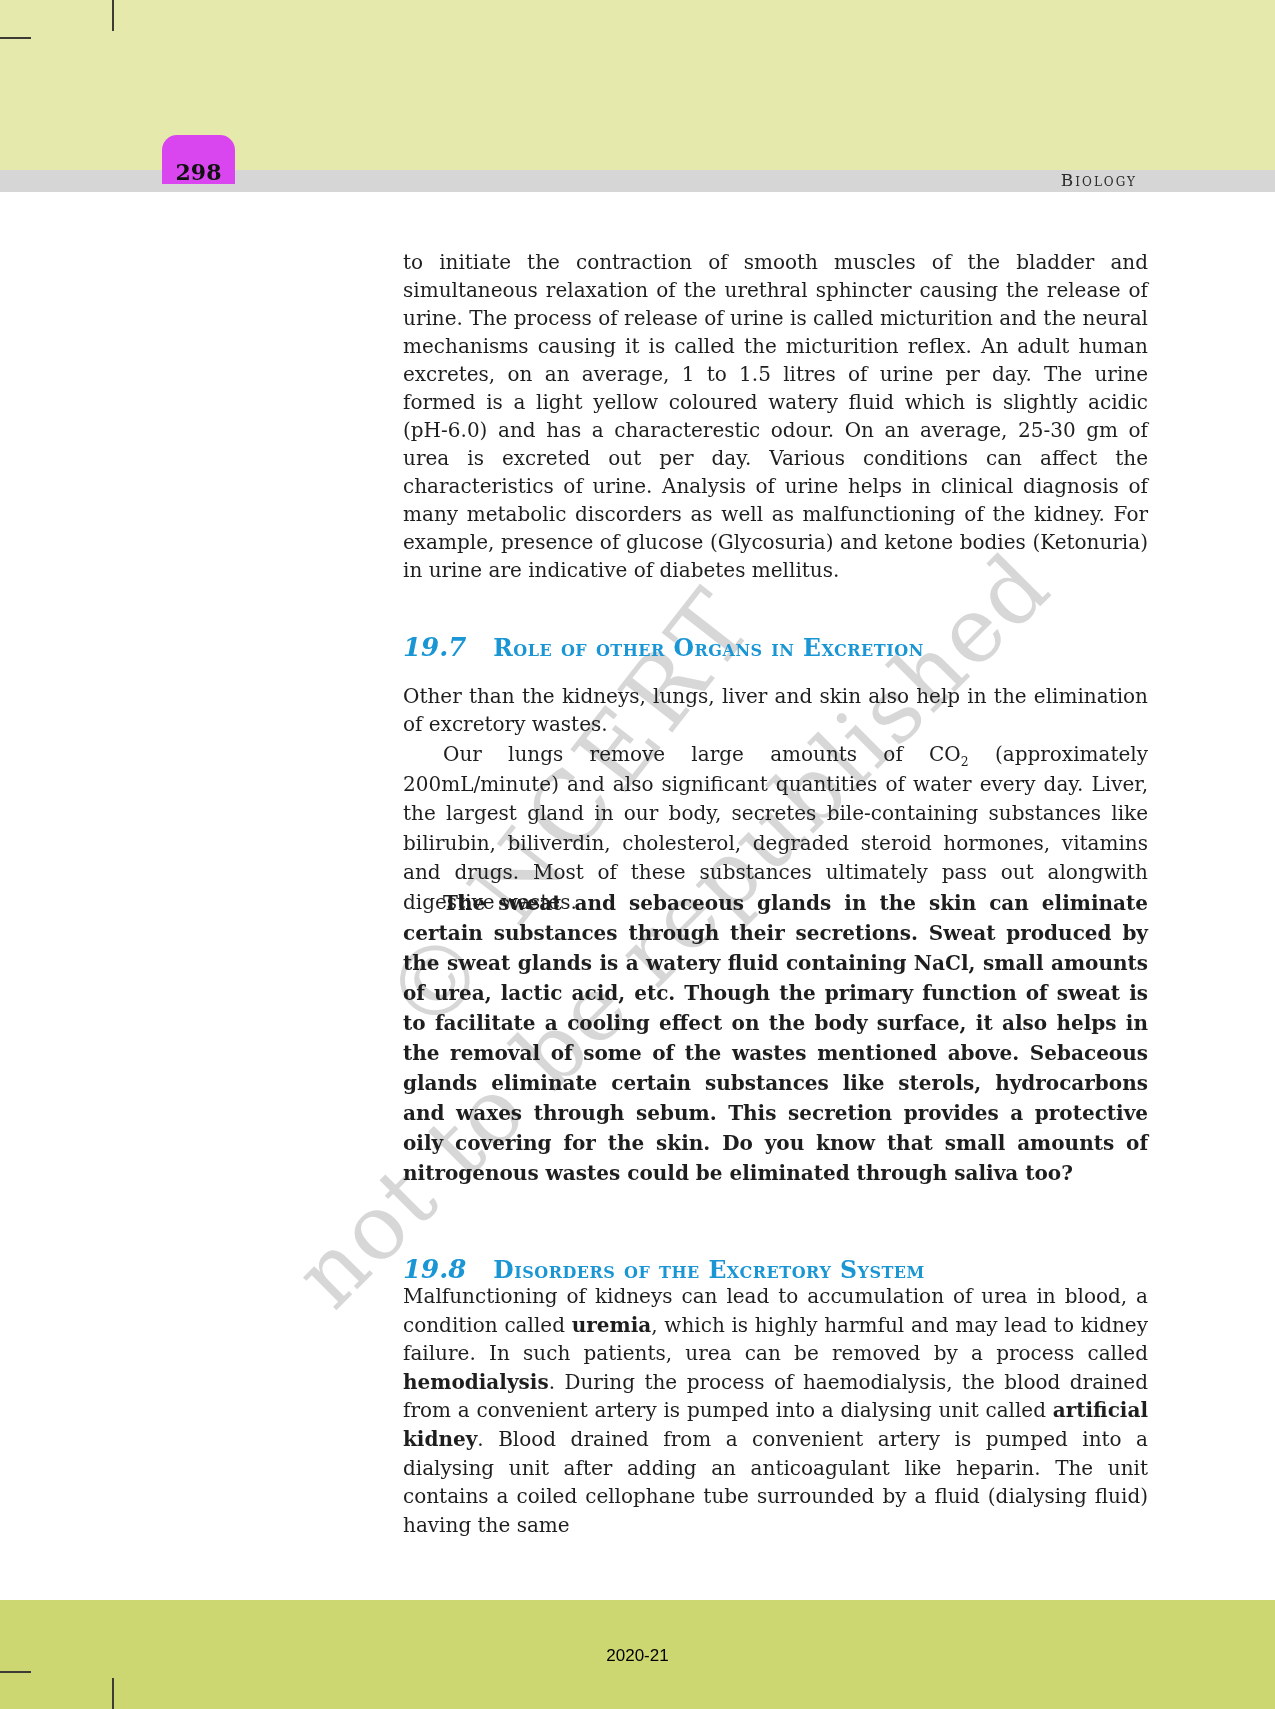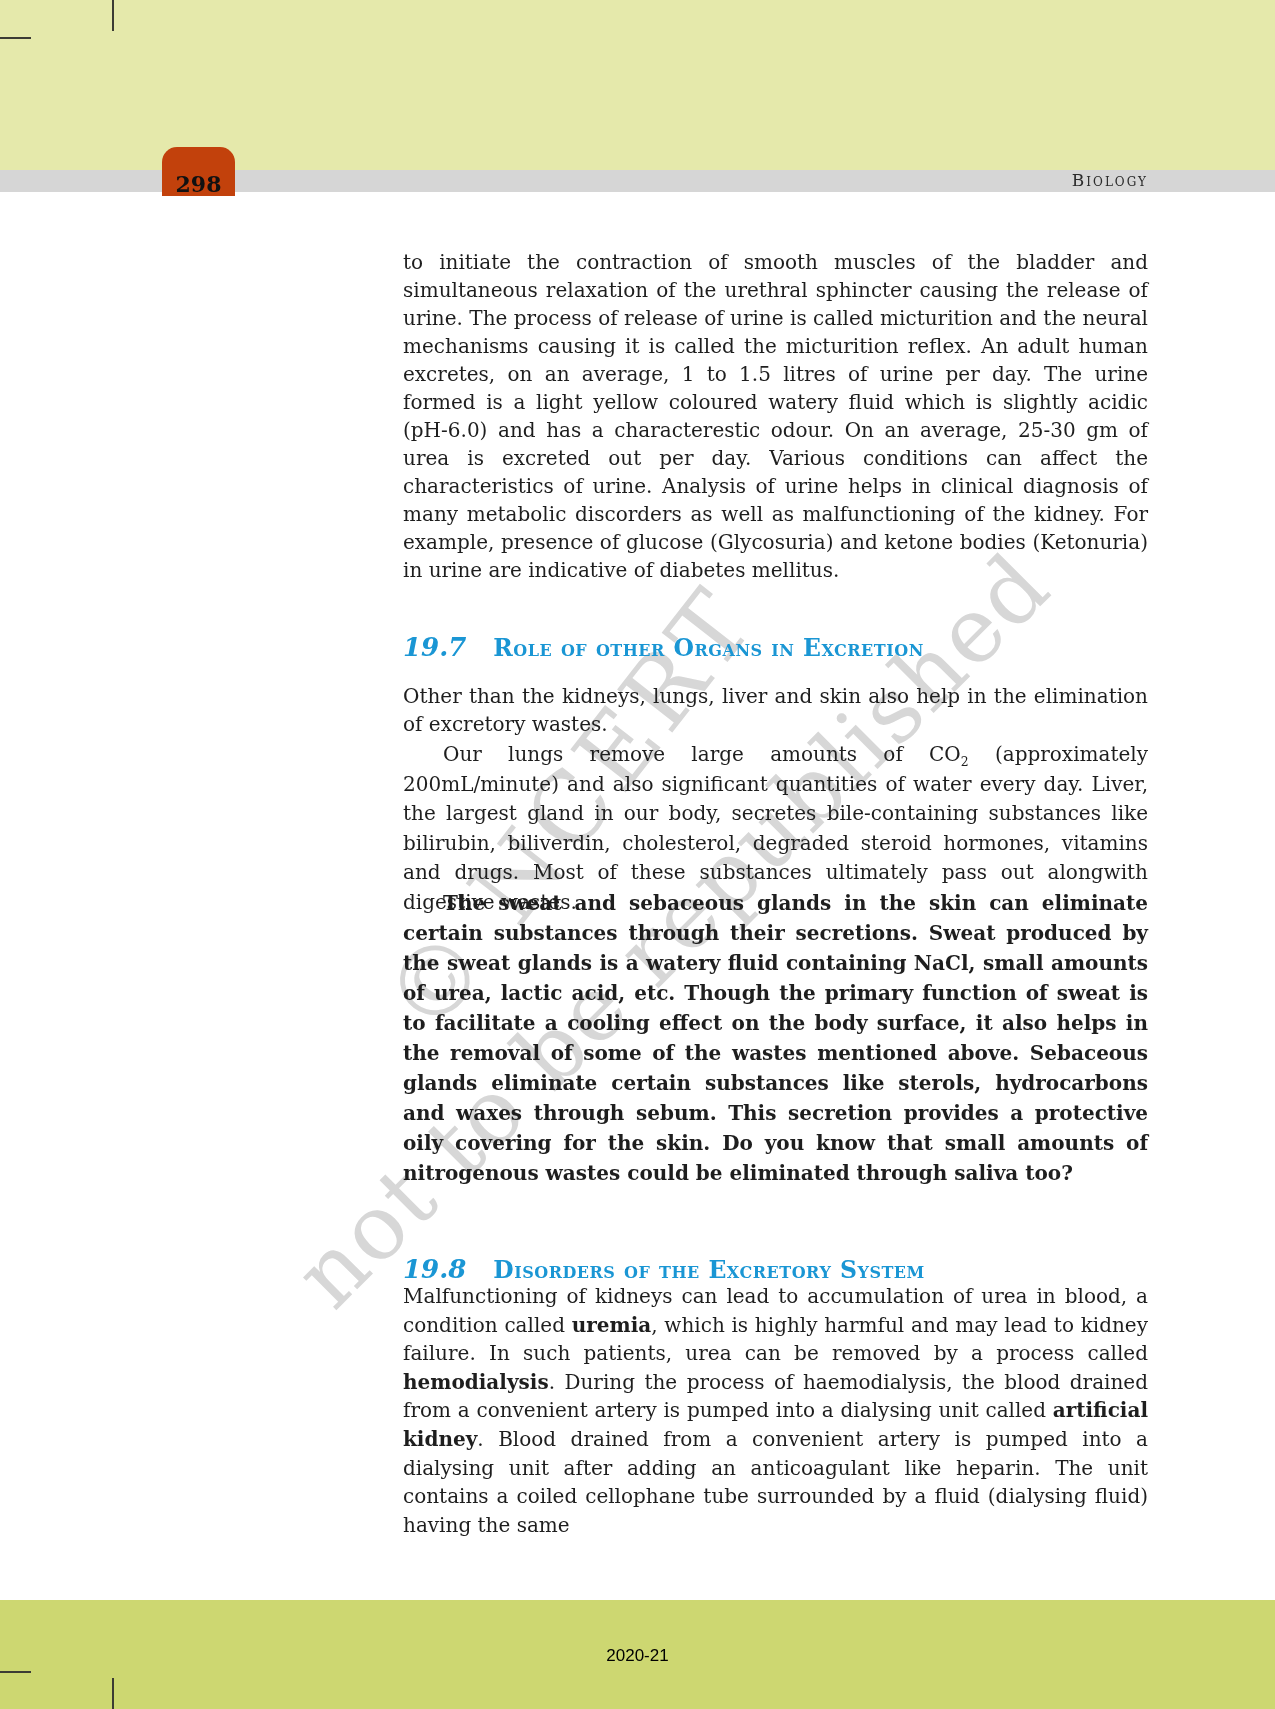--- a/index.html
+++ b/index.html
@@ -20,25 +20,25 @@
   .band-bottom{position:absolute;left:0;top:1600px;width:1275px;height:109px;background:var(--bottom-band);}
   
   .crop{position:absolute;background:#3c3c34;}
   .crop.v-top{left:112px;top:0;width:2px;height:31px;}
   .crop.h-top{left:0;top:37px;width:31px;height:2px;}
   .crop.h-bot{left:0;top:1671px;width:31px;height:2px;}
   .crop.v-bot{left:112px;top:1678px;width:2px;height:31px;}
   
   .header-bar{position:absolute;left:0;top:170px;width:1275px;height:22px;background:var(--header-bar);}
   .running-head{
-    position:absolute;right:127px;top:0;height:14px;line-height:21px;
+    position:absolute;right:138px;top:0;height:14px;line-height:21px;
     font-variant:small-caps;font-size:17px;letter-spacing:2px;color:#2b2b2b;
   }
   .page-tab{
-    position:absolute;left:162px;top:147px;width:73px;height:49px;background:#c2410c;
+    position:absolute;left:162px;top:135px;width:73px;height:49px;background:#d946ef;
     border-radius:15px 15px 0 0;display:flex;align-items:flex-end;justify-content:center;
   }
   .page-tab span{font-size:22px;font-weight:bold;line-height:24px;color:#111111;}
   
   .watermark{
     position:absolute;color:var(--watermark-gray);white-space:nowrap;z-index:1;
     font-family:"DejaVu Serif", serif;pointer-events:none;
   }
   .wm1{left:570px;top:810px;font-size:96px;letter-spacing:6px;transform:translate(-50%,-50%) rotate(-52deg);}
   .wm2{left:672px;top:930px;font-size:90px;letter-spacing:2px;transform:translate(-50%,-50%) rotate(-45deg);}

